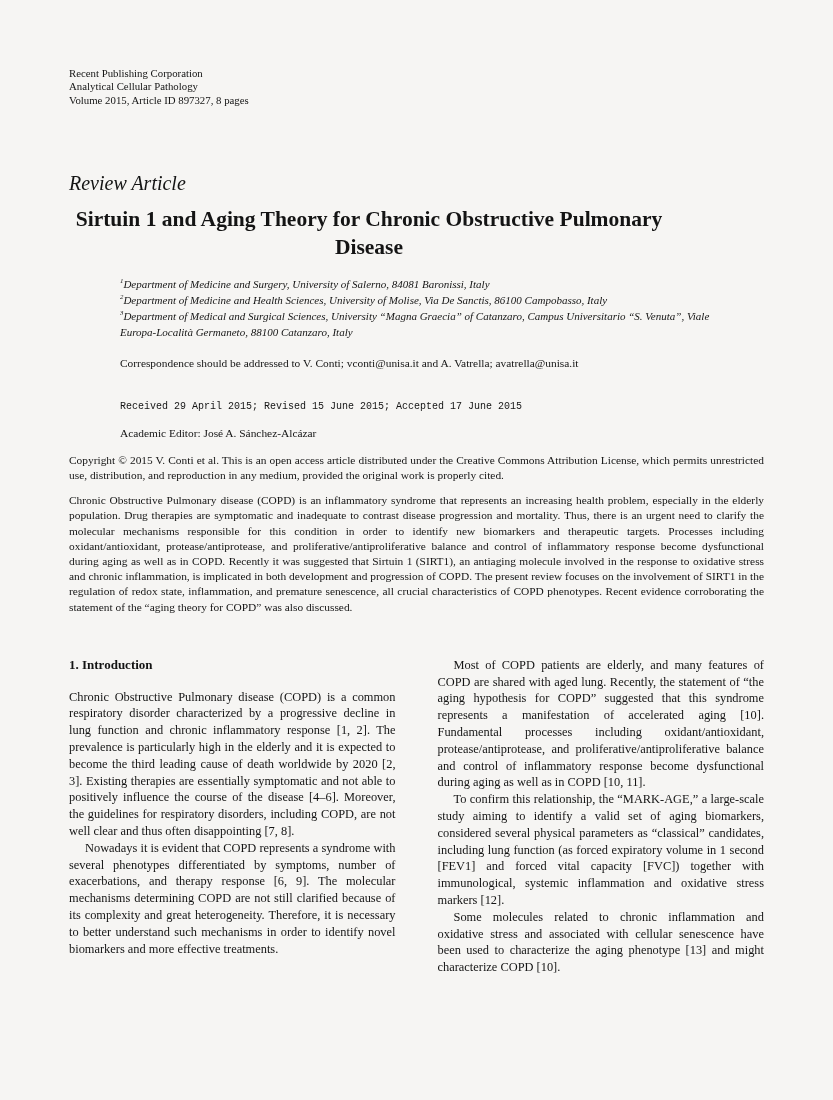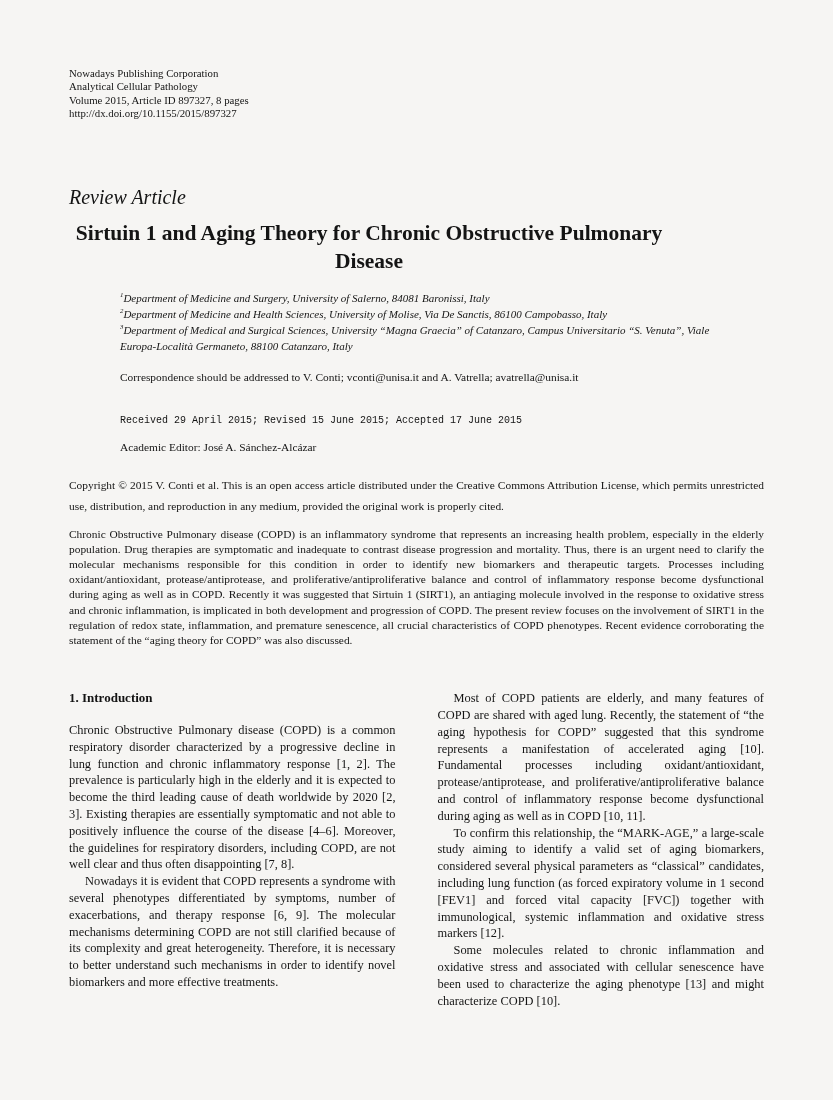--- a/index.html
+++ b/index.html
@@ -44,23 +44,23 @@
     margin-top: 15px;
     font-style: italic;
     font-size: 11px;
     line-height: 16px;
     max-width: 600px;
   }
   .correspondence { margin-top: 16px; font-size: 11.4px; line-height: 15px; }
   .history { margin-top: 28px; font-size: 10px; line-height: 15px; font-family: Liberation Mono, monospace; }
   .editor { margin-top: 12px; font-size: 11.4px; line-height: 15px; }
   .copyright {
-    margin-top: 20px;
+    margin-top: 12px;
     font-size: 11.4px;
-    line-height: 21px;
+    line-height: 15px;
     text-align: justify;
     font-family: Liberation Serif, serif;
   }
   .abstract {
     margin-top: 10px;
     font-size: 11.4px;
     line-height: 15.2px;
     text-align: justify;
   }
   .columns {
@@ -81,24 +81,23 @@
   }
   .col p { text-indent: 16px; }
   .col p.noindent { text-indent: 0; }
 </style>
 </head>
 <body>
 
 <div class="page">
 
   <header class="pub-block">
-    <div>Nowadays Publishing Corporation</div>
+    <div>Recent Publishing Corporation</div>
     <div>Analytical Cellular Pathology</div>
     <div>Volume 2015, Article ID 897327, 8 pages</div>
-    <div class="doi">http://dx.doi.org/10.1155/2015/897327</div>
   </header>
 
   <div class="article-type">Review Article</div>
 
   <h1 class="title">Sirtuin 1 and Aging Theory for Chronic Obstructive Pulmonary Disease</h1>
 
   <div class="meta">
     <div class="affiliations">
         <div><sup>1</sup>Department of Medicine and Surgery, University of Salerno, 84081 Baronissi, Italy</div>
         <div><sup>2</sup>Department of Medicine and Health Sciences, University of Molise, Via De Sanctis, 86100 Campobasso, Italy</div>

